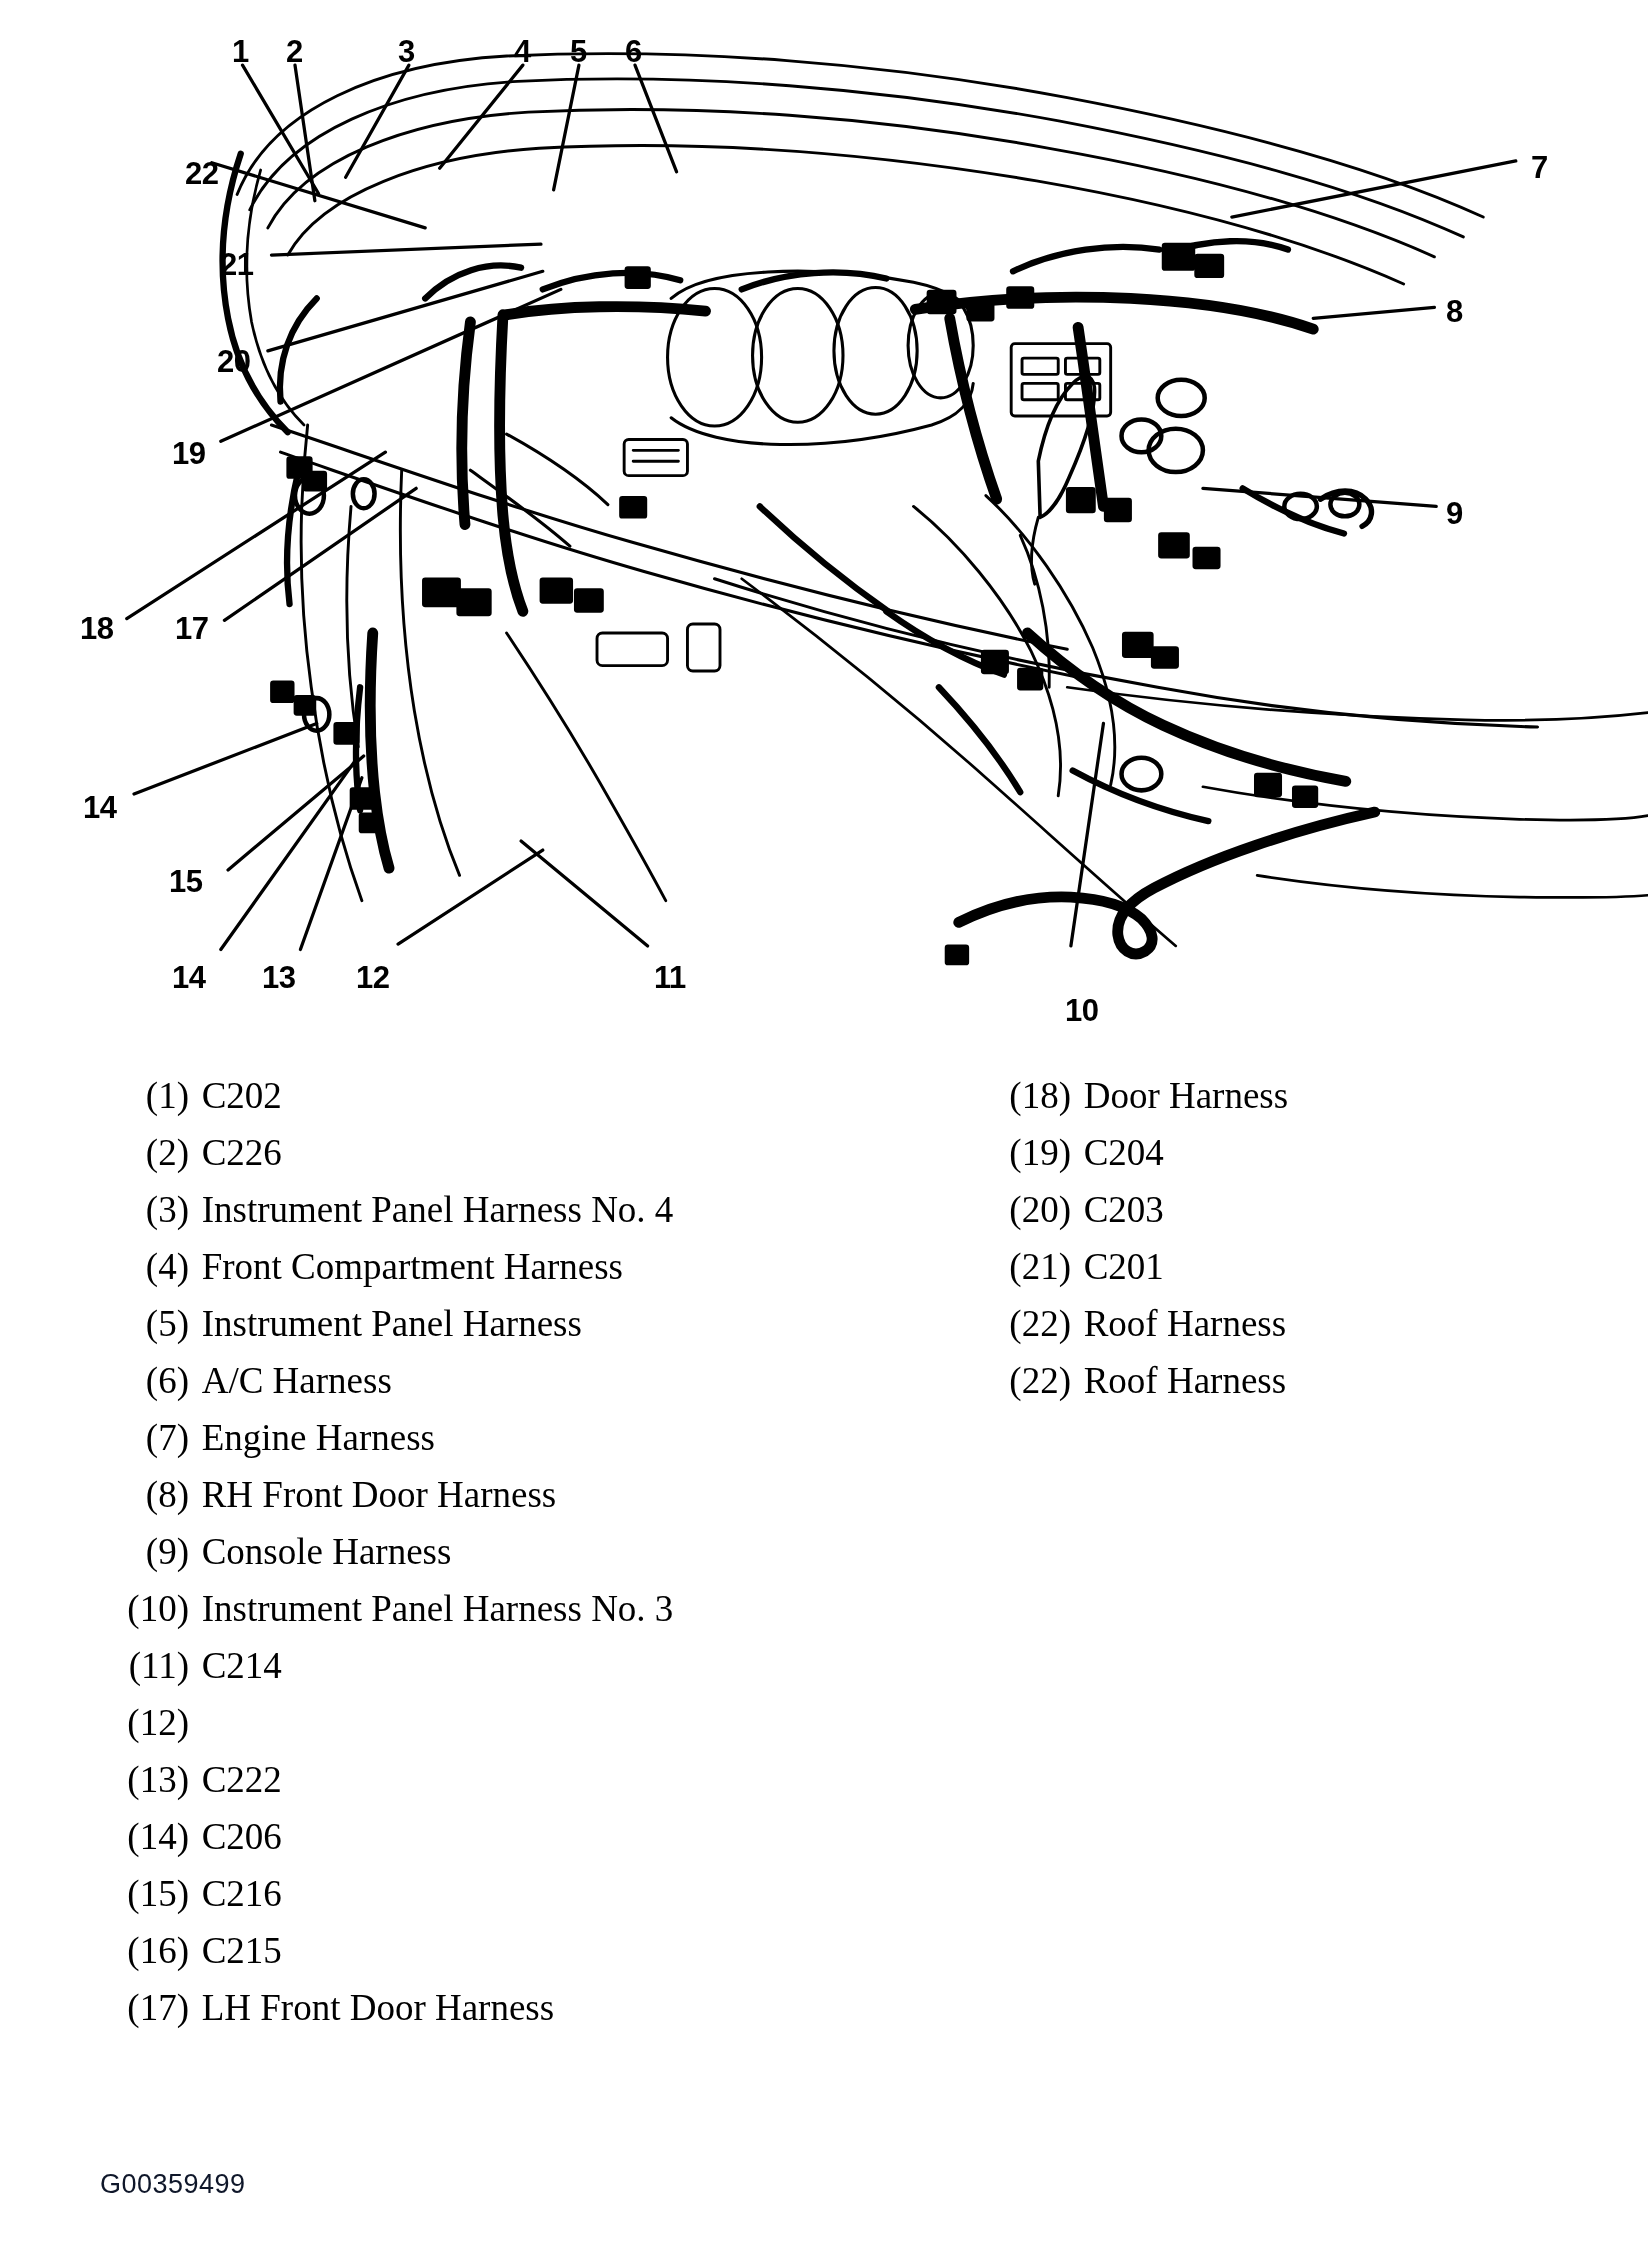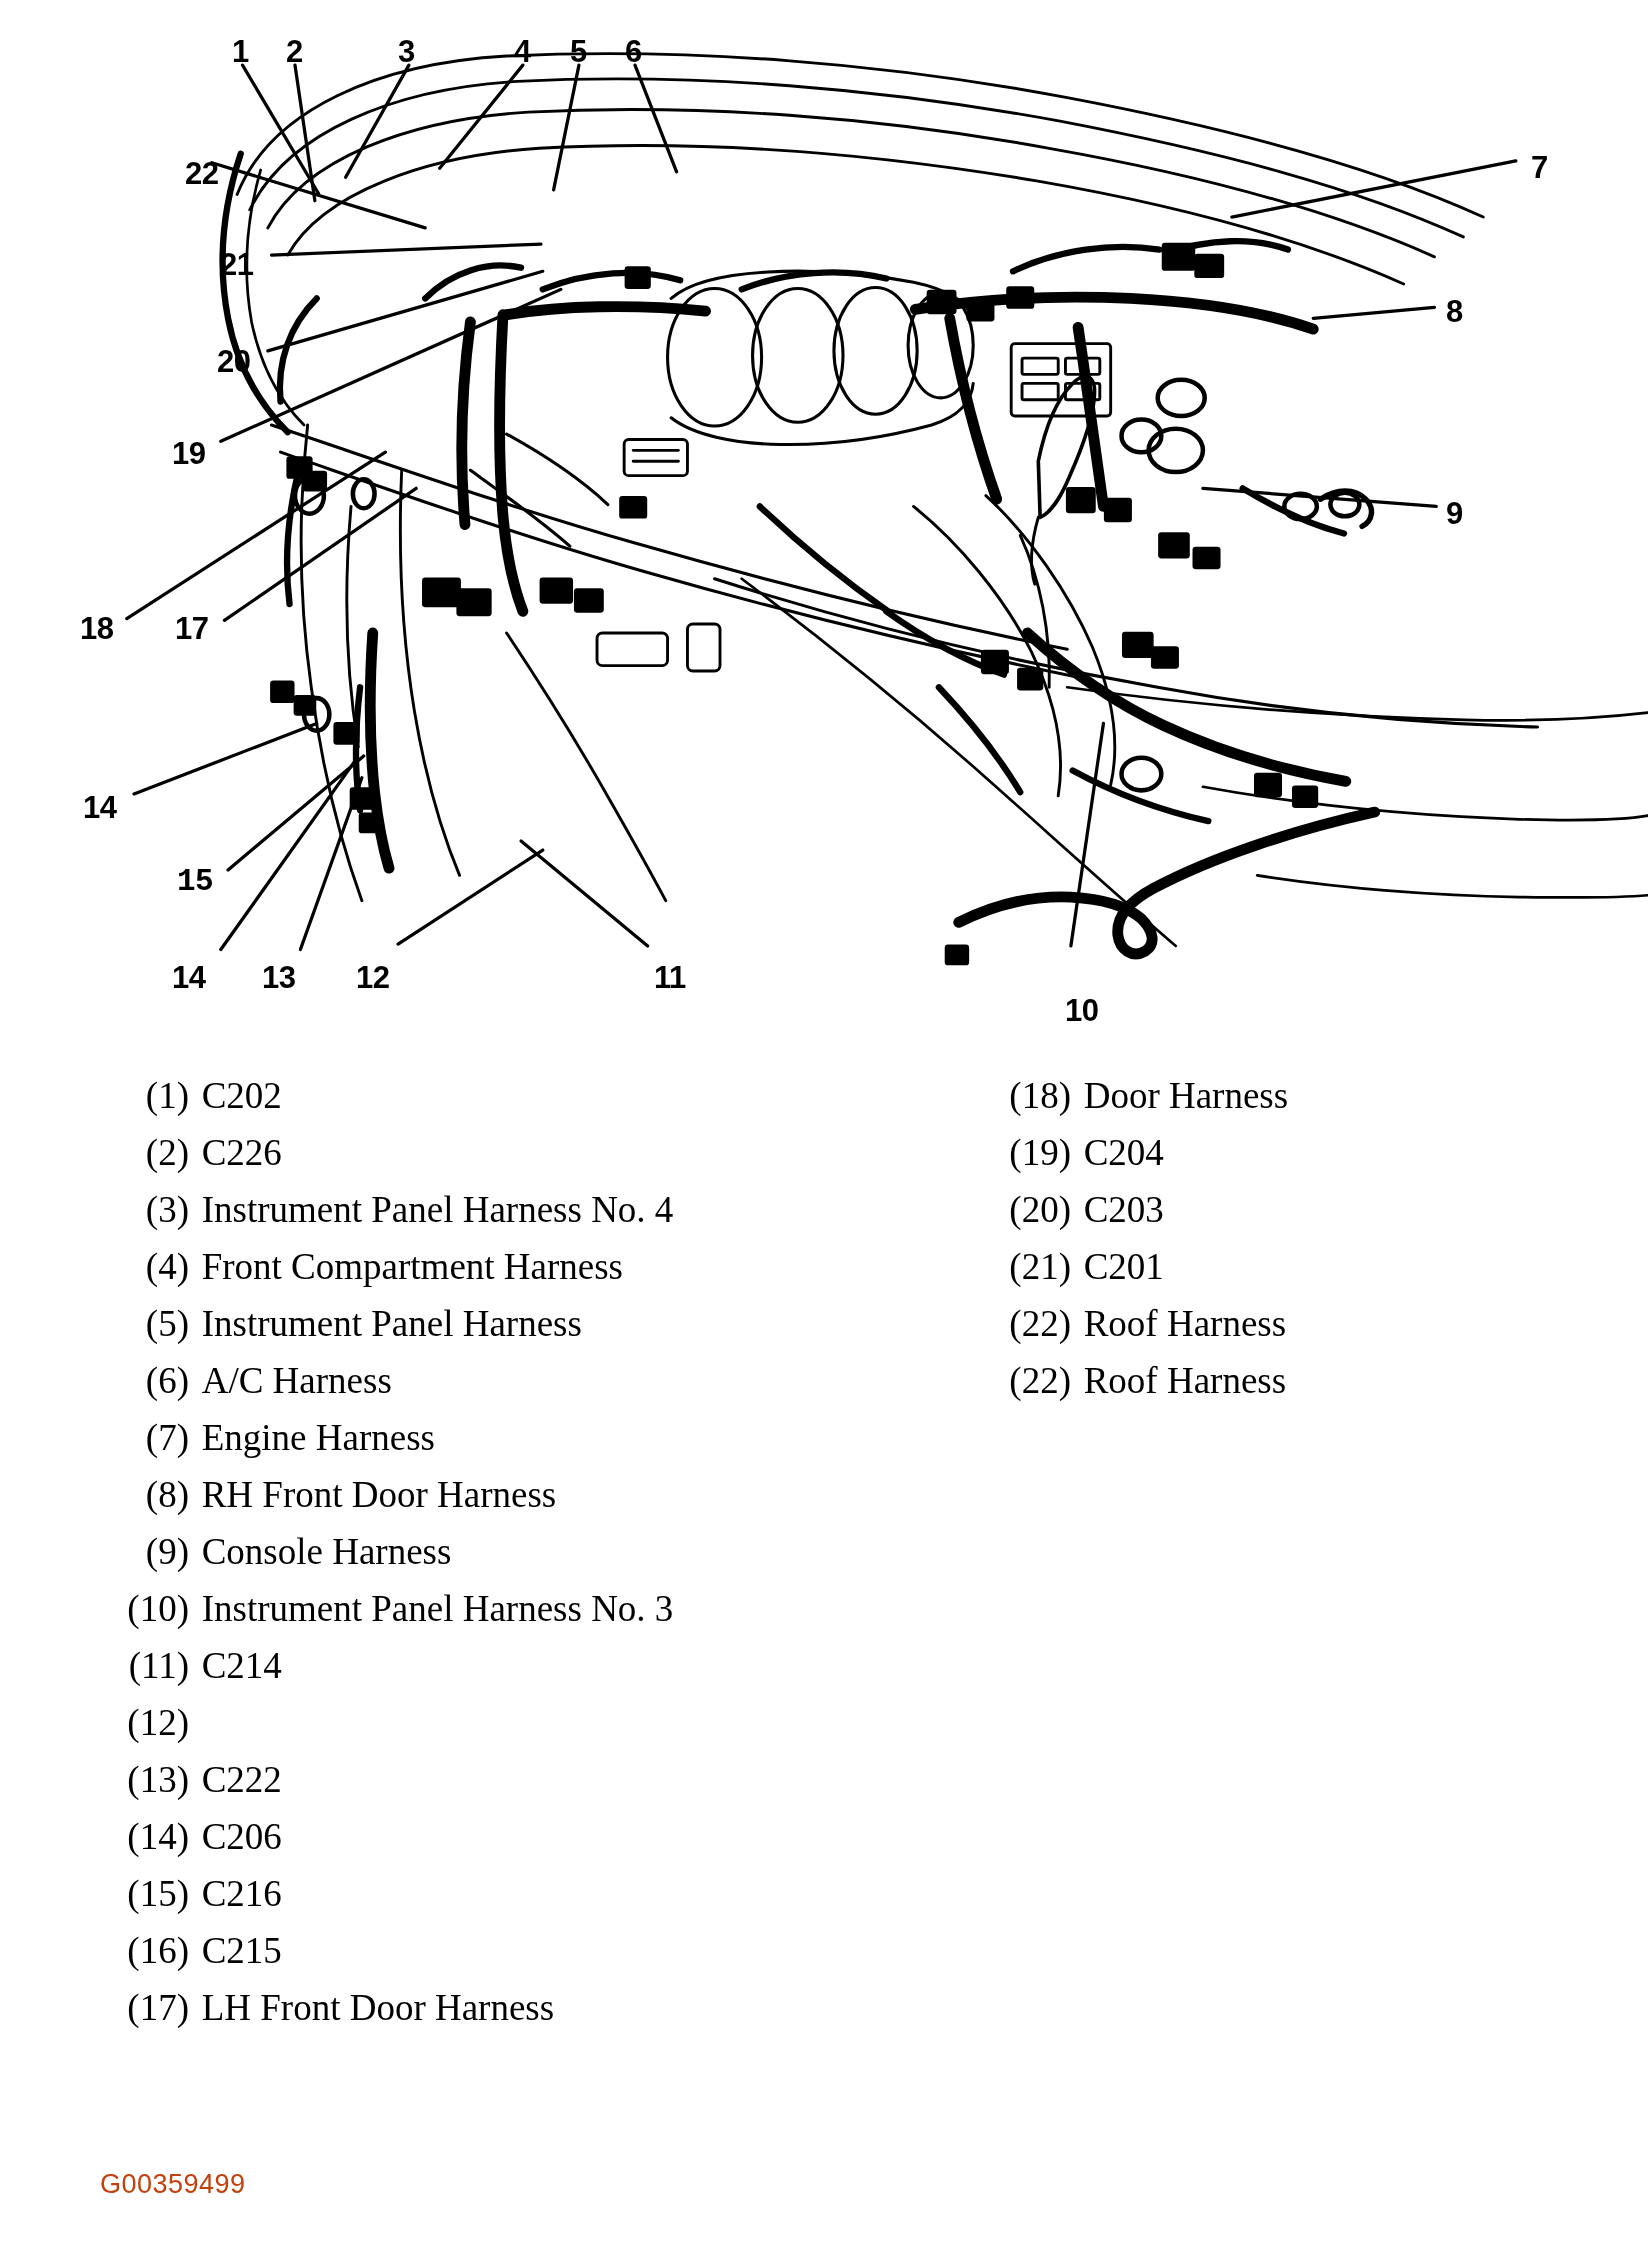--- a/index.html
+++ b/index.html
@@ -83,21 +83,21 @@
 
   
   #figure-code {
     position: absolute;
     left: 100px;
     top: 2169px;
     font-family: "Liberation Sans", "DejaVu Sans", sans-serif;
     font-size: 27px;
     line-height: 31px;
     letter-spacing: 0.5px;
-    color: #c2410c;
+    color: #0f172a;
     white-space: nowrap;
   }
 </style>
 </head>
 <body>
 
 <div id="figure-area">
 
   <svg id="figure-svg" viewBox="0 0 1822 1160" xmlns="http://www.w3.org/2000/svg">
     <g fill="none" stroke="#000" stroke-linecap="round" stroke-linejoin="round">
@@ -302,21 +302,21 @@
   <div class="callout-label" style="left:570px;  top:36px;">5</div>
   <div class="callout-label" style="left:625px;  top:36px;">6</div>
   <div class="callout-label" style="left:1531px; top:152px;">7</div>
   <div class="callout-label" style="left:1446px; top:296px;">8</div>
   <div class="callout-label" style="left:1446px; top:498px;">9</div>
   <div class="callout-label" style="left:1065px; top:963px;margin-top:32px;">10</div>
   <div class="callout-label" style="left:654px;  top:962px;">11</div>
   <div class="callout-label" style="left:356px;  top:962px;">12</div>
   <div class="callout-label" style="left:262px;  top:962px;">13</div>
   <div class="callout-label" style="left:172px;  top:962px;">14</div>
-  <div class="callout-label" style="left:177px;  top:866px;font-family:Liberation Mono, monospace;">15</div>
+  <div class="callout-label" style="left:169px;  top:866px;">15</div>
   <div class="callout-label" style="left:83px;   top:792px;">14</div>
   <div class="callout-label" style="left:175px;  top:613px;">17</div>
   <div class="callout-label" style="left:80px;   top:613px;">18</div>
   <div class="callout-label" style="left:172px;  top:438px;">19</div>
   <div class="callout-label" style="left:217px;  top:346px;">20</div>
   <div class="callout-label" style="left:220px;  top:249px;">21</div>
   <div class="callout-label" style="left:161px;  top:158px;margin-left:24px;">22</div>
 
 </div>
 

